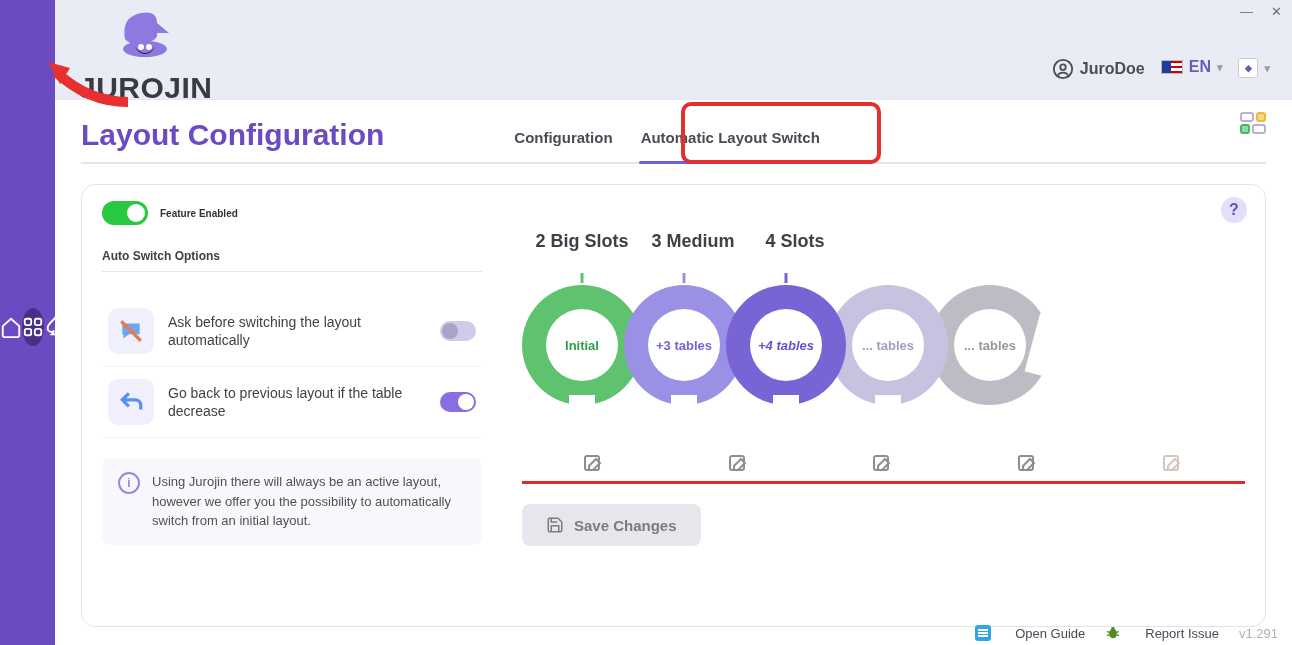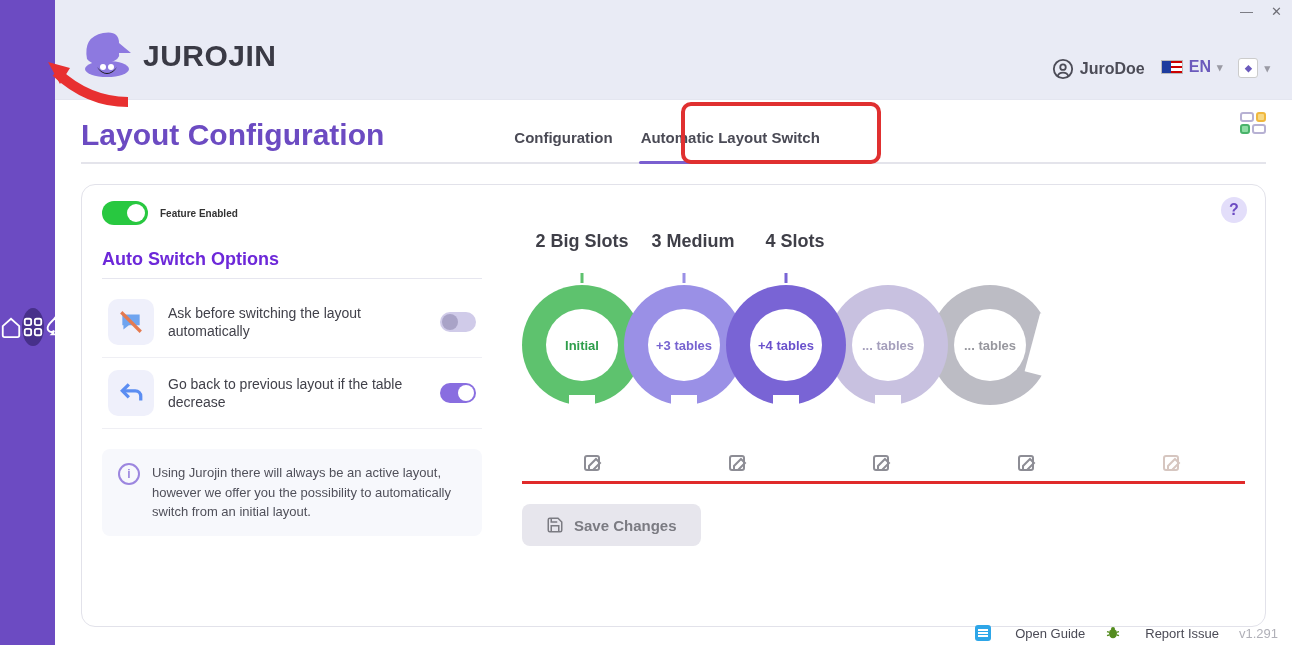--- a/index.html
+++ b/index.html
@@ -16,21 +16,21 @@
     .treasure::before { content:''; position:absolute; top:-5px; left:0; right:0; height:10px; background:linear-gradient(#a0805a,#6f563a); border-radius: 3px 3px 0 0; }
     .soon-badge { background:#f59023; color:#fff; font-size:8px; font-weight:700; padding:1px 4px; border-radius:4px; margin-top:2px; }
     .collapse-btn { margin-top:8px; width:38px; height:28px; background:#543a9c; border-radius:6px; display:flex; align-items:center; justify-content:center; color:#fff; cursor:pointer; }
 
     
     .arrow { position: absolute; top: 62px; left: 48px; width: 90px; height: 50px; pointer-events:none; z-index:50;}
 
     
     .main { flex:1; display:flex; flex-direction:column; background: #e9ebf5; position: relative; }
     .topbar { height: 100px; display:flex; align-items:center; padding: 12px 24px 0 24px; justify-content: space-between; position:relative; border-bottom: 1px solid rgba(0,0,0,0.02); }
-    .logo-wrap { display:flex; align-items:center; gap: 6px; }
+    .logo-wrap { display:flex; align-items:center; gap: 6px; flex-direction: column; }
     .logo-hat { position:relative; width:58px; height:58px; }
     .logo-text { font-size: 30px; font-weight: 700; color: #3a3a45; letter-spacing: 0.5px; }
     .topbar-right { display:flex; align-items:flex-start; gap: 16px; position:absolute; right:22px; top: 58px; }
     .user-chip { display:flex; align-items:center; gap:6px; color:#4c4c57; font-weight:600; cursor:pointer; }
     .lang-chip { display:flex; align-items:center; gap:6px; color:#6b5abc; font-weight:600; cursor:pointer; }
     .flag { width:22px; height:14px; background: linear-gradient(to bottom, #c00 0 20%, #fff 20% 40%, #c00 40% 60%, #fff 60% 80%, #c00 80% 100%); position:relative; border:1px solid #bbb; }
     .flag::before { content:''; position:absolute; left:0; top:0; width:9px; height:100%; background:#1d3c9e; }
     .theme-chip { width:20px; height:20px; background:#fff; border:1px solid #ccc; border-radius:3px; display:flex; align-items:center; justify-content:center; cursor:pointer; }
 
     .win-controls { position:absolute; top:4px; right:10px; display:flex; gap:18px; color:#6e6e76; font-size:13px; }
@@ -50,41 +50,41 @@
     
     .panel { border:1px solid #e2e2ea; border-radius:14px; padding: 16px 20px; margin-top: 20px; flex:1; display:flex; flex-direction:column; position:relative; }
     .feature-row { display:flex; align-items:center; gap:12px; }
     .toggle { width: 46px; height: 24px; background:#28c840; border-radius:14px; position:relative; cursor:pointer; }
     .toggle::after { content:''; position:absolute; right:3px; top:3px; width:18px; height:18px; border-radius:50%; background:#fff; }
     .feature-label { font-weight:600; color:#333; font-size:10px; }
     .help-b { position:absolute; right:18px; top:12px; width:26px; height:26px; border-radius:50%; background:#e3defa; color:#6c4bc2; display:flex; align-items:center; justify-content:center; font-weight:700; cursor:pointer; }
 
     .panel-body { display:flex; margin-top: 24px; gap: 40px; flex:1; }
     .left-col { width: 380px; }
-    .left-col h3 { color:#6d28d9; font-size:18px; margin-bottom:8px; padding-bottom:8px; border-bottom:1px solid #e6e6ef; }
+    .left-col h3 { color:#404040; font-size:12px; margin-bottom:24px; padding-bottom:8px; border-bottom:1px solid #e6e6ef; }
     .opt-row { display:flex; align-items:center; gap:14px; padding:12px 6px; border-bottom:1px solid #efeff4; }
     .opt-icon { width:46px; height:46px; border-radius:10px; background:#eff0fb; display:flex; align-items:center; justify-content:center; color:#6c8cf0; }
     .opt-text { flex:1; font-size:14px; color:#41414a; font-weight:500; line-height:1.3; }
     .mini-toggle { width:36px; height:20px; border-radius:12px; background:#d0cbe9; position:relative; cursor:pointer; }
     .mini-toggle::after { content:''; position:absolute; top:2px; width:16px; height:16px; border-radius:50%; }
     .mini-toggle.on { background:#896ee0; }
     .mini-toggle.on::after { right:2px; background:#fff; }
     .mini-toggle.off::after { left:2px; background:#a9a3c7; }
     .info-box { background:#f7f8fc; border-radius:8px; padding:14px 16px; display:flex; gap:12px; margin-top:20px; font-size:13px; color:#50505a; line-height:1.5; }
     .info-box .bulb { width:22px; height:22px; flex-shrink:0; border:2px solid #9c86df; border-radius:50%; display:flex; align-items:center; justify-content:center; color:#9c86df; font-size:12px; font-weight:700; }
 
     .right-col { flex:1; position:relative; }
     .rings-wrap { display:flex; align-items:center; justify-content:flex-start; position:relative; height:180px; margin-top:6px; }
     .ring-labels { display:flex; position:absolute; top:-24px; width:100%; font-size:18px; font-weight:600; color:#3f3f48; }
     .ring-labels span { text-align:center; }
     .ring { width:120px; height:120px; border-radius:50%; position:relative; display:flex; align-items:center; justify-content:center; }
     .ring .inner { width:72px; height:72px; background:#fff; border-radius:50%; display:flex; align-items:center; justify-content:center; font-size:13px; font-weight:700; }
     .ring-1 { background:#5ec26e; margin-left:0; z-index:1; }
     .ring-2 { background:#9a90e6; margin-left:-18px; z-index:2;}
-    .ring-3 { background:#7964d5; margin-left:-18px; z-index:3;}
+    .ring-3 { background:#7964d5; margin-left:-18px; z-index:3;font-style:italic;}
     .ring-4 { background:#c8c1e0; margin-left:-18px; z-index:2;}
     .ring-5 { background:#bcbcc4; margin-left:-18px; z-index:1;}
     .ring::before { content:''; position:absolute; top:-12px; left:50%; transform:translateX(-50%); width:3px; height:10px; }
     .ring-1::before{ background:#5ec26e; }
     .ring-2::before{ background:#9a90e6; }
     .ring-3::before{ background:#7964d5; }
     .ring-4::before,.ring-5::before{ display:none; }
     .ring .notch { position:absolute; bottom:-4px; width:26px; height:14px; background:#fff; left:50%; transform:translateX(-50%);}
     .ring .break { position:absolute; width:22px; height:60px; background:#fff; right:-4px; top:50%; transform:translateY(-50%) rotate(15deg);}
 

